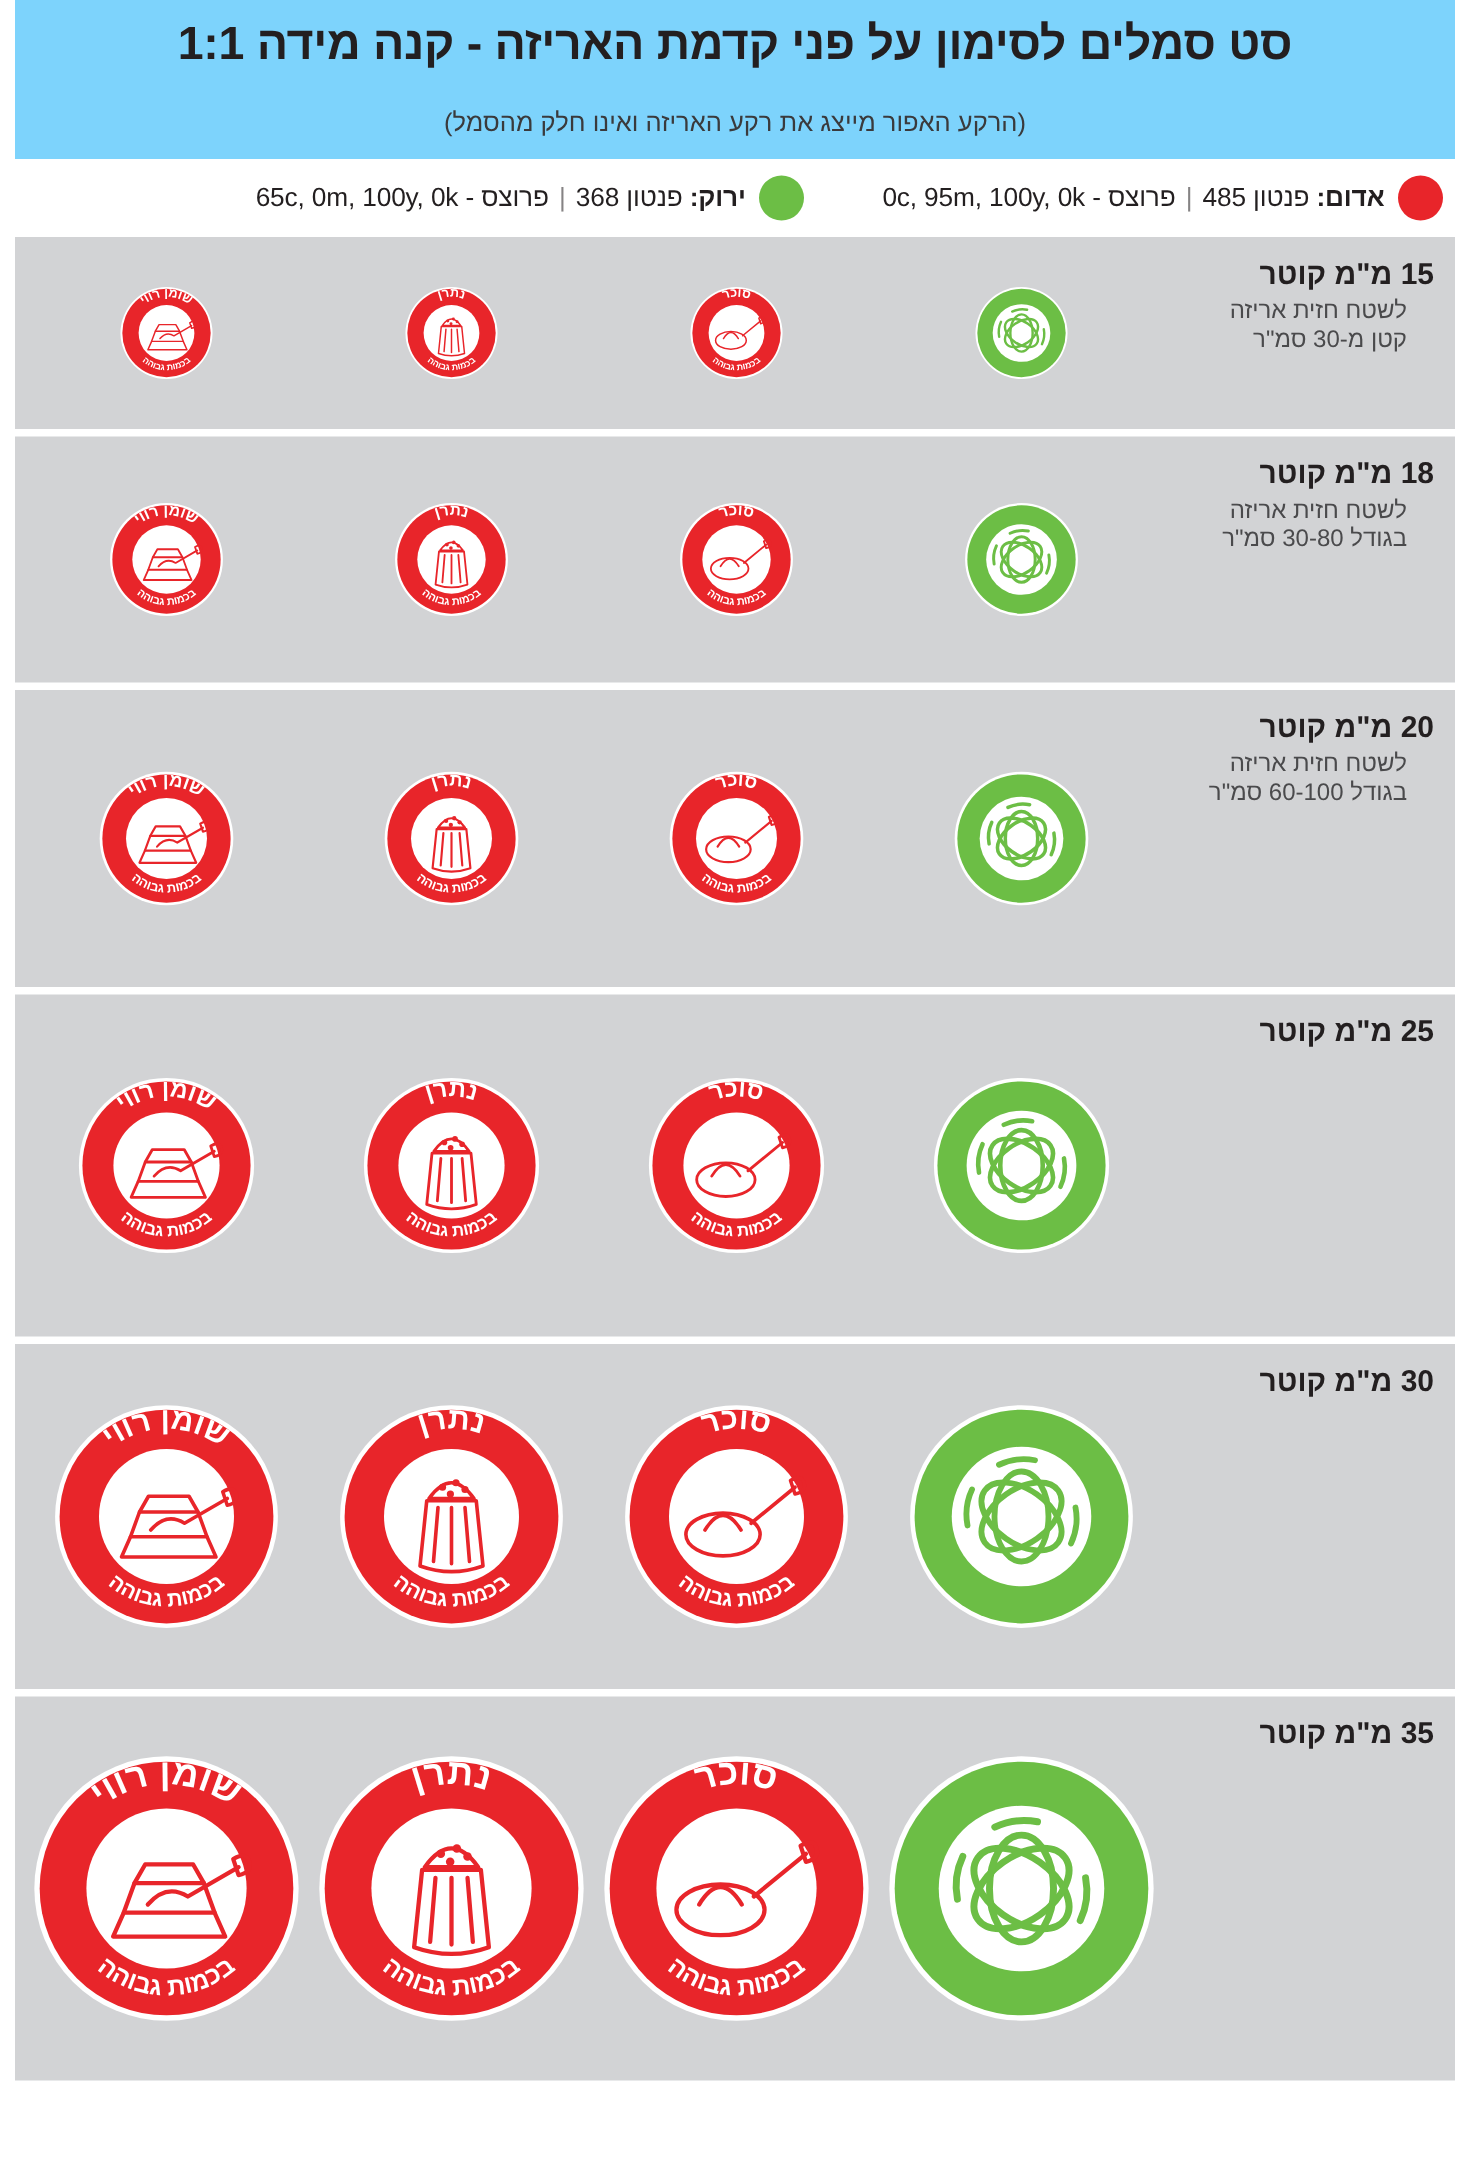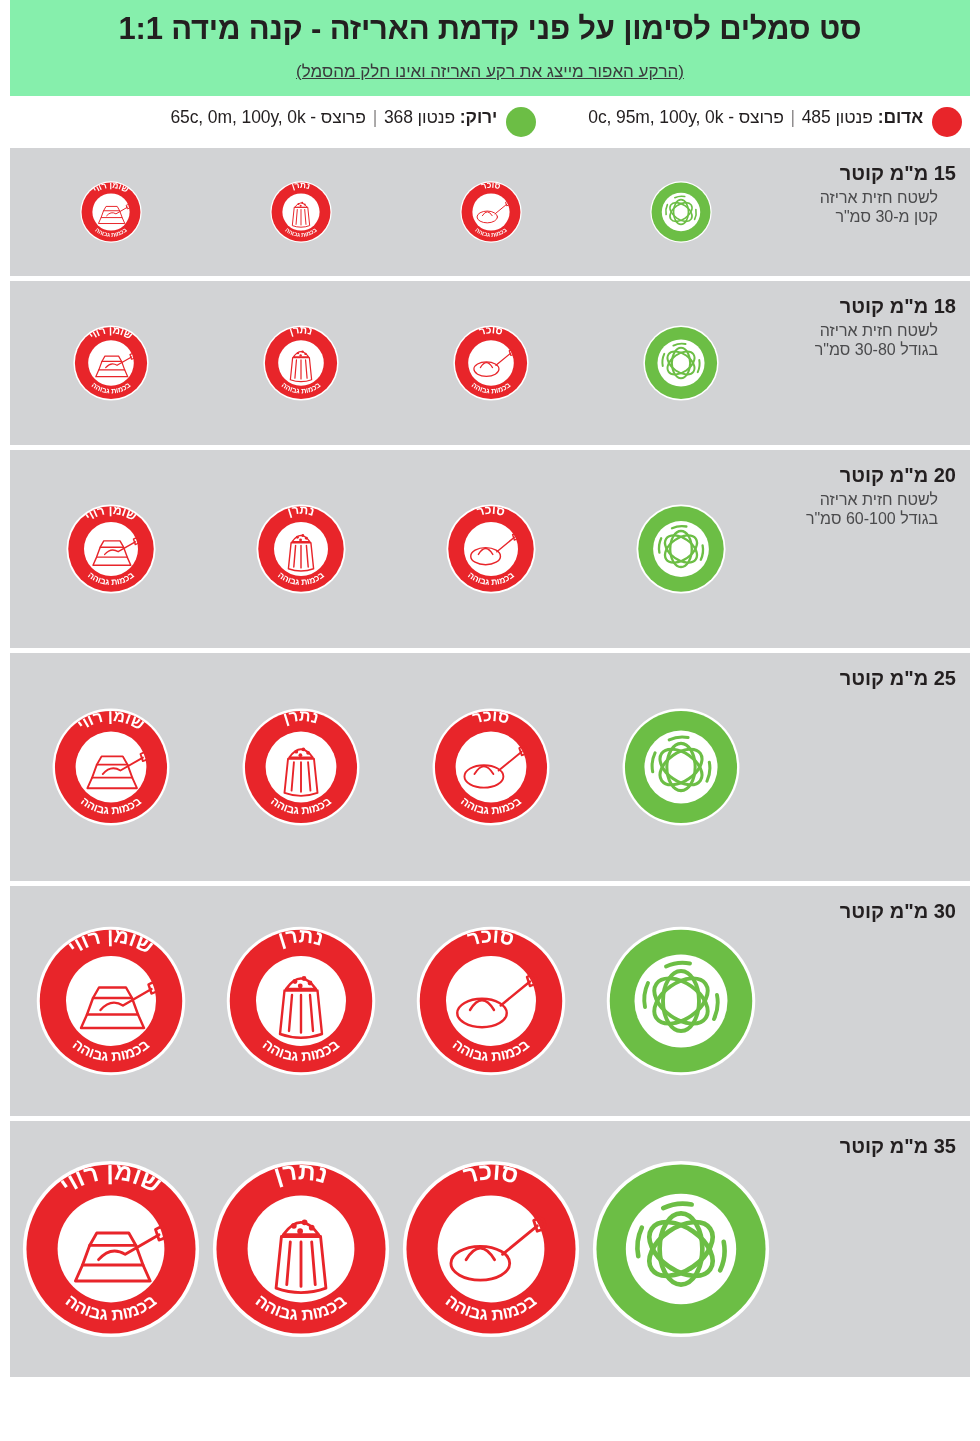--- a/index.html
+++ b/index.html
@@ -19,55 +19,54 @@
     position: relative;
     width: 980px;
     height: 1441px;
     box-sizing: border-box;
     padding: 0 10px;
     background: #ffffff;
   }
 
   
   .header-band {
-    background: #86efac;
+    background: #7dd3fc;
     padding: 12px 16px 14px 16px;
     text-align: center;
   }
   .header-title {
     font-size: 31px;
     font-weight: bold;
     line-height: 1.12;
     letter-spacing: -0.2px;
     color: #231f20;
     margin: 0;
   }
   .header-sub {
     font-size: 17px;
     line-height: 1.25;
     color: #3a3a3c;
-    margin: 14px 0 0 0;
-    text-decoration: underline;
+    margin: 24px 0 0 0;
   }
 
   
   .legend-band {
     background: #ffffff;
     height: 52px;
     display: flex;
     flex-direction: row;
     align-items: center;
     justify-content: flex-start;
     gap: 0;
     padding: 0 4px;
   }
   .legend-entry {
     display: flex;
     flex-direction: row;
-    align-items: flex-start;
+    align-items: center;
     gap: 9px;
     white-space: nowrap;
   }
   .legend-entry.red { margin-right: 4px; }
   .legend-entry.green { margin-right: 52px; }
   .swatch {
     width: 30px;
     height: 30px;
     border-radius: 50%;
     flex: 0 0 auto;

